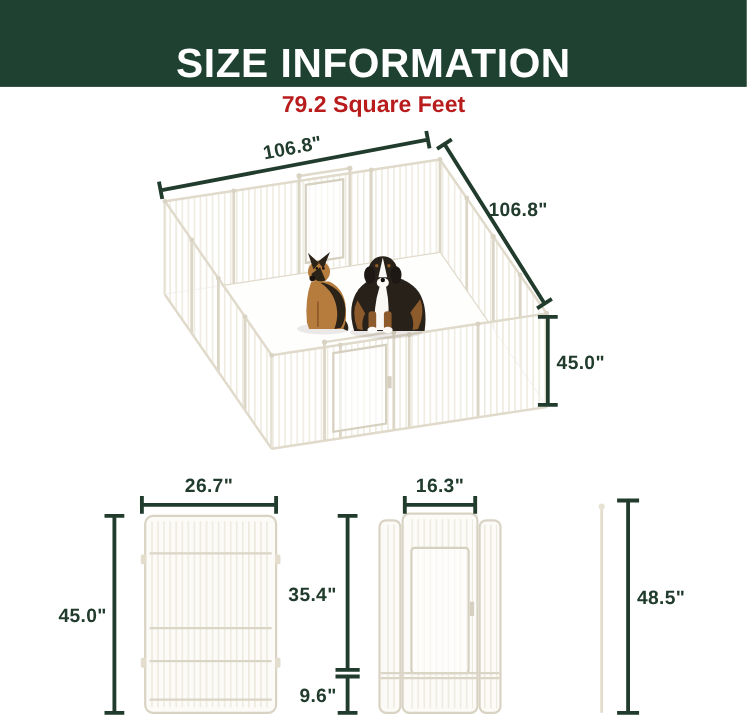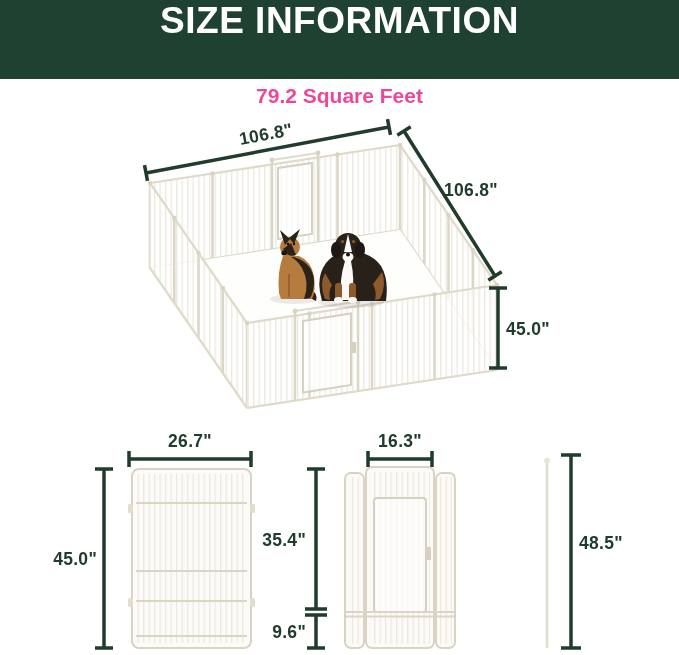--- a/index.html
+++ b/index.html
@@ -1,23 +1,23 @@
 <!DOCTYPE html>
 <html><head>
 <meta charset="utf-8">
 <style>
   html,body{margin:0;padding:0;background:#ffffff;}
   .page{position:relative;width:679px;height:655px;background:#ffffff;overflow:hidden;
         font-family:"Liberation Sans",sans-serif;}
   .figure-svg{position:absolute;left:0;top:0;width:679px;height:655px;display:block;}
   .header{position:absolute;left:0;top:0;width:679px;height:79px;background:#1e4132;
-          display:flex;align-items:flex-start;justify-content:center;}
+          display:flex;align-items:flex-end;justify-content:center;}
   .header .title{color:#ffffff;font-size:37px;font-weight:800;letter-spacing:0.5px;white-space:nowrap;}
   .subtitle{position:absolute;left:0;top:84px;width:679px;text-align:center;
-            color:#ec4899;font-size:21px;font-weight:700;}
+            color:#b91c1c;font-size:21px;font-weight:700;}
   .dim-line{stroke:#213c2d;stroke-width:3.5;fill:none;}
   .dim-label{fill:#213c2d;font-size:17.5px;font-weight:600;letter-spacing:0.3px;}
   .pen-fill{fill:rgba(255,255,255,0.72);stroke:#e7e2d4;stroke-width:1;}
   .post{stroke:#dcd6c7;stroke-width:2.5;fill:none;}
   .rail{stroke:#e0dacb;stroke-width:2.2;fill:none;}
   .panel-frame{fill:#fcfbf8;stroke:#d9d3c4;stroke-width:2;}
   .panel-rail{stroke:#dbd5c5;stroke-width:2;fill:none;}
   .door-frame{fill:rgba(255,255,255,0.6);stroke:#d6d0c0;stroke-width:2;}
 </style>
 </head>

